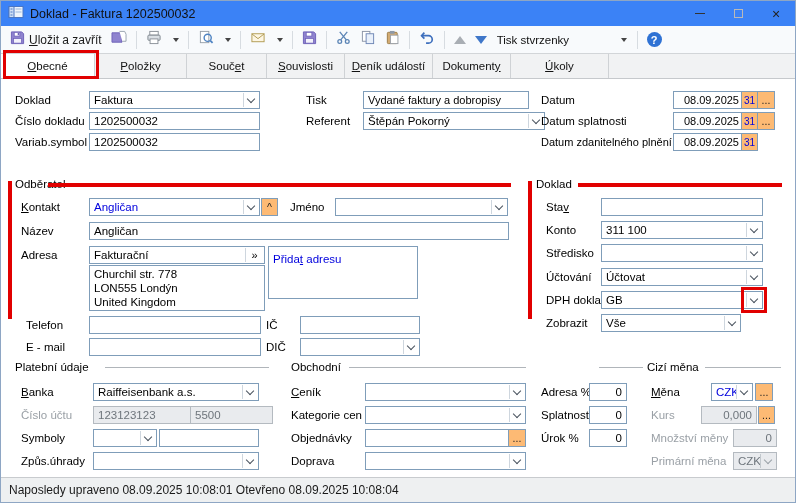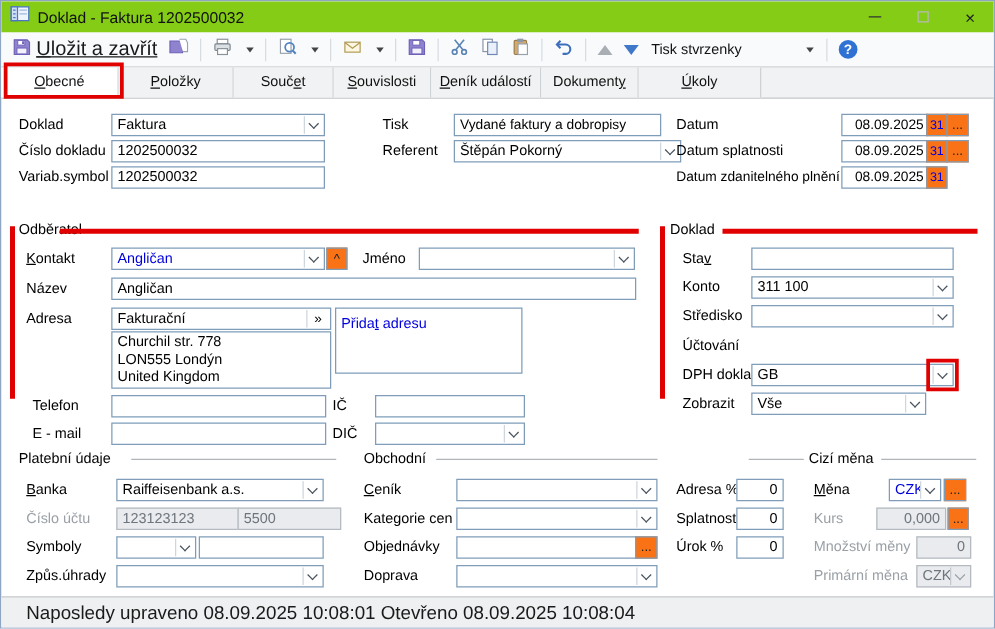--- a/index.html
+++ b/index.html
@@ -1,32 +1,32 @@
 <!DOCTYPE html>
 <html><head>
 <meta charset="utf-8">
 <style>
   html,body{margin:0;padding:0;background:#fff;}
   *{box-sizing:border-box;}
   .win{position:relative;width:796px;height:503px;background:#fff;border:1px solid #8ea6c4;
        font-family:"Liberation Sans",sans-serif;overflow:hidden;}
   
-  .titlebar{position:absolute;left:0;top:0;right:0;height:25px;background:#84cc16;
+  .titlebar{position:absolute;left:0;top:0;right:0;height:25px;background:#3b82f6;
             display:flex;align-items:center;padding-left:7px;}
   .title{font-size:12.5px;color:#111;margin-left:6px;}
   .winbtns{position:absolute;right:0;top:0;height:25px;display:flex;}
   .wbtn{width:38px;height:25px;display:flex;align-items:center;justify-content:center;}
   .minbar{width:10px;height:1px;background:#333;}
   .maxbox{width:9px;height:9px;border:1px solid #b9b9b9;}
   .closex{font-size:14px;color:#222;line-height:1;}
   
   .toolbar{position:absolute;left:0;top:25px;right:0;height:27px;background:#f8fafc;
            display:flex;align-items:center;padding-left:6px;gap:3px;}
   .tbtn{height:22px;display:flex;align-items:center;gap:4px;padding:0 3px;border-radius:2px;}
-  .tlabel{font-size:16px;color:#1a1a1a;white-space:nowrap;text-decoration:underline;}
+  .tlabel{font-size:12px;color:#1a1a1a;white-space:nowrap;}
   .tsep{width:1px;height:18px;background:#d7dce1;margin:0 3px;}
   .darr{width:0;height:0;border-left:3.5px solid transparent;border-right:3.5px solid transparent;
         border-top:4px solid #444;margin-left:2px;}
   .tri-up{width:0;height:0;border-left:6px solid transparent;border-right:6px solid transparent;
           border-bottom:8px solid #a9aeb4;}
   .tri-dn{width:0;height:0;border-left:6px solid transparent;border-right:6px solid transparent;
           border-top:8px solid #3f77c9;}
   .helpc{width:15px;height:15px;border-radius:50%;background:#2f72d4;color:#fff;font-size:11px;
          font-weight:bold;display:flex;align-items:center;justify-content:center;}
   .rptcombo{display:flex;align-items:center;width:138px;height:20px;padding:0 4px;font-size:11.5px;color:#111;}
@@ -45,35 +45,35 @@
   .gl{position:absolute;height:1px;background:#b0b5ba;}
   .ctl{position:absolute;height:18px;background:#fff;border:1px solid #7f9db9;
        font-size:11.5px;color:#000;}
   input.ctl{padding:0 4px;font-family:"Liberation Sans",sans-serif;outline:none;}
   input.ra{text-align:right;}
   .combo{padding:1px 18px 0 4px;line-height:15px;white-space:nowrap;overflow:hidden;}
   .dd{position:absolute;top:1px;right:1px;bottom:1px;width:15px;background:#fff;
       border-left:1px solid #ced6de;display:flex;align-items:center;justify-content:center;}
   .chev{width:6px;height:6px;border-right:1.5px solid #49535e;border-bottom:1.5px solid #49535e;
         transform:rotate(45deg);margin-top:-3px;}
-  .sbtn{position:absolute;height:18px;background:#f97316;border:1px solid #7f9db9;
+  .sbtn{position:absolute;height:18px;background:#fdba74;border:1px solid #7f9db9;
         display:flex;align-items:center;justify-content:center;font-size:10.5px;color:#222;}
   .cal31{color:#0000dd;font-size:10px;}
   .dis{background:#e9ebee !important;border-color:#b4bac0 !important;color:#6e757c !important;}
   .dis .dd{background:#e9ebee;border-left-color:#c2c8cd;}
   .dis .chev{border-color:#9aa1a8;}
   .bluetxt{color:#0000dd;}
   .addrbox{position:absolute;border:1px solid #7f9db9;background:#fff;font-size:11.5px;
            padding:1px 4px;line-height:14px;}
   .linkbox{position:absolute;border:1px solid #7f9db9;background:#fff;padding:2px 4px;}
   .link{font-size:11.5px;color:#0000dd;margin-top:12px;}
   
   .statusbar{position:absolute;left:0;bottom:0;right:0;height:25px;background:#eef0f1;
              border-top:1px solid #c8cbce;display:flex;align-items:center;padding-left:8px;}
-  .status{font-size:15px;color:#1a1a1a;margin-left:12px;}
+  .status{font-size:12px;color:#1a1a1a;}
   
   .red-box{position:absolute;border:3px solid #e10000;z-index:50;}
   .red-bar{position:absolute;background:#e10000;z-index:50;}
   u{text-decoration:underline;}
 </style>
 </head>
 <body>
 
 <div class="win">
 
@@ -316,20 +316,26 @@
       </span>
   </div>
   <span class="lbl" style="left:545px;top:246px">Středisko</span>
   <div class="ctl combo" style="left:600px;top:243px;width:162px">
     <span></span>
     <span class="dd">
         <i class="chev"></i>
       </span>
   </div>
   <span class="lbl" style="left:545px;top:270px">Účtování</span>
+  <div class="ctl combo" style="left:600px;top:267px;width:162px">
+    <span>Účtovat</span>
+    <span class="dd">
+        <i class="chev"></i>
+      </span>
+  </div>
   <span class="lbl" style="left:545px;top:293px">DPH doklad</span>
   <div class="ctl combo" style="left:600px;top:290px;width:162px">
     <span>GB</span>
     <span class="dd">
         <i class="chev"></i>
       </span>
   </div>
   <span class="lbl" style="left:545px;top:316px">Zobrazit</span>
   <div class="ctl combo" style="left:600px;top:313px;width:140px">
     <span>Vše</span>

